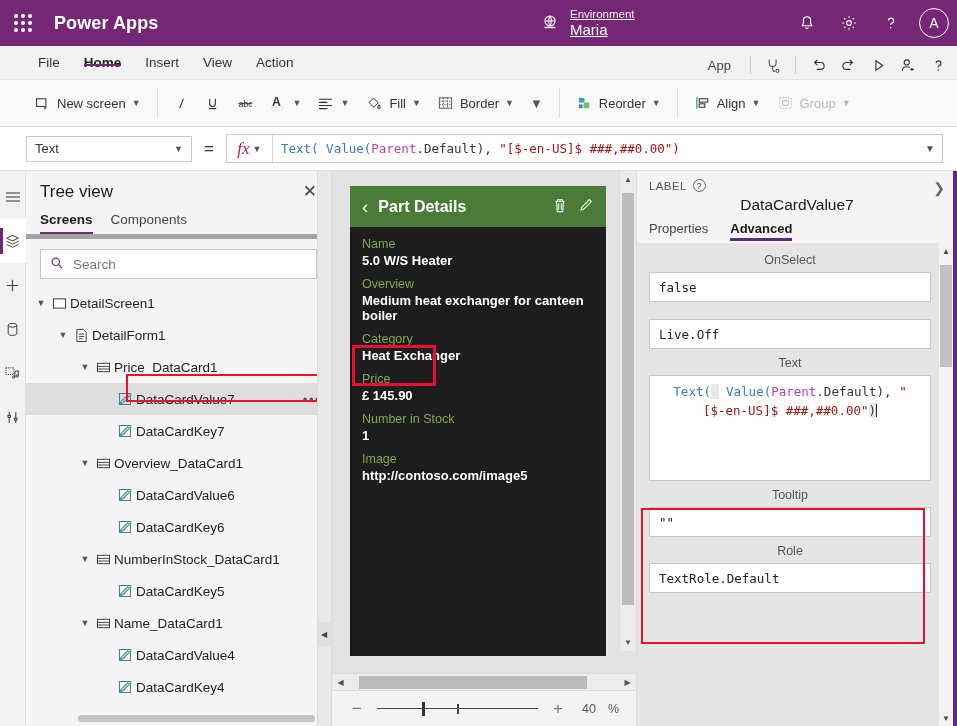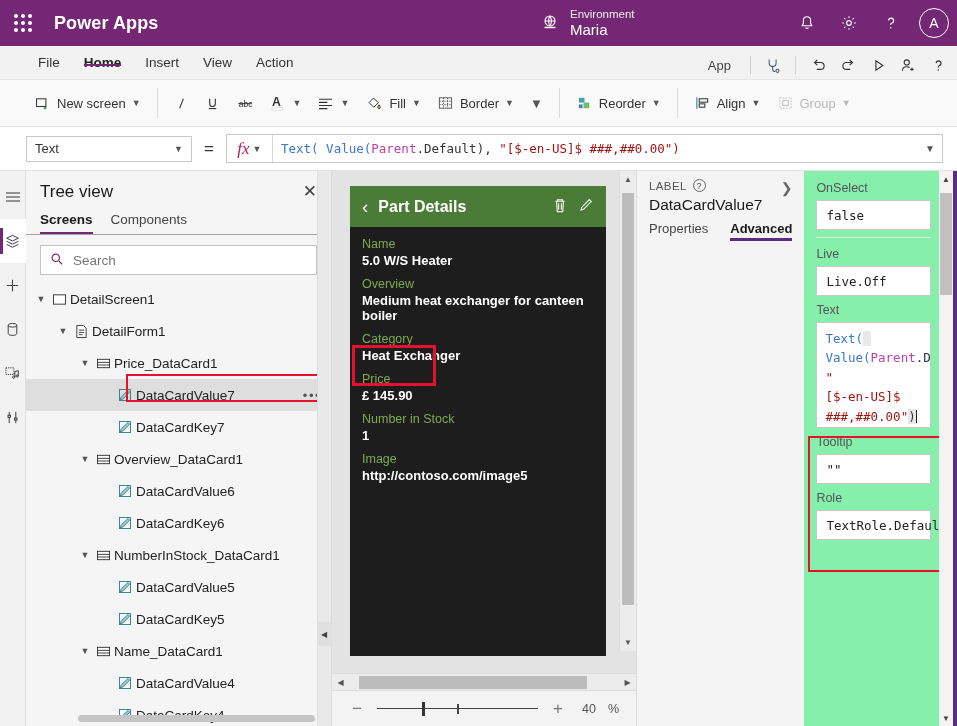--- a/index.html
+++ b/index.html
@@ -21,21 +21,21 @@
     height: 46px; background: #742774; color:#fff;
     display:flex; align-items:center; flex:0 0 46px;
     position:relative;
   }
   .waffle { width:46px; display:flex; align-items:center; justify-content:center; cursor:pointer; }
   .waffle-grid { display:grid; grid-template-columns:repeat(3,4px); grid-template-rows:repeat(3,4px); gap:3px; }
   .waffle-grid i { width:4px;height:4px;background:#fff;border-radius:50%; display:block;}
   .brand { font-size:18px; font-weight:bold; letter-spacing:0.1px; margin-left:8px; }
   .env-wrap { position:absolute; left:540px; top:0; height:46px; display:flex; align-items:center; gap:10px;}
   .env-icon svg { display:block; }
-  .env-text { line-height:1.15; }
+  .env-text { line-height:1.15;text-decoration:underline; }
   .env-label { font-size:11.5px; color:#eee; }
   .env-name { font-size:15px; color:#fff; }
   .top-right { position:absolute; right:8px; top:0; height:46px; display:flex; align-items:center; gap:6px;}
   .top-ico { width:36px;height:36px; display:flex;align-items:center;justify-content:center;cursor:pointer;border-radius:2px;}
   .avatar {
     width:30px;height:30px;border-radius:50%;border:1.4px solid #fff;
     display:flex;align-items:center;justify-content:center;font-size:14px;color:#fff;
     margin-left:4px; cursor:pointer;
   }
 
@@ -121,21 +121,21 @@
   }
 
   
   .treepane {
     width:306px; flex:0 0 306px; background:#f5f5f5; border-right:1px solid #dcdcdc;
     display:flex; flex-direction:column; position:relative; min-height:0;
   }
   .tree-head { display:flex; align-items:flex-end; justify-content:space-between; padding:10px 10px 6px 14px; }
   .tree-title { font-size:17px; color:#1a1a1a; }
   .tree-close { cursor:pointer; color:#444; font-size:17px; line-height:1; padding:2px 4px;}
-  .tree-tabs { display:flex; padding:0 14px; border-bottom:1px solid #a3a3a3; }
+  .tree-tabs { display:flex; padding:0 14px; border-bottom:5px solid #a3a3a3; }
   .tree-tab { padding:4px 0 7px; margin-right:18px; font-size:13.5px; color:#444; cursor:pointer; position:relative; }
   .tree-tab.active { font-weight:bold; color:#1a1a1a; }
   .tree-tab.active::after { content:""; position:absolute; left:0; right:0; bottom:0; height:2.5px; background:#742774; }
   .search-wrap { padding:10px 14px 6px; }
   .search-box {
     height:30px; border:1px solid #c4c4c4; background:#fff; display:flex; align-items:center;
     gap:7px; padding:0 9px;
   }
   .search-box input {
     border:0; outline:0; font-size:13.5px; color:#333; flex:1; background:transparent;
@@ -211,22 +211,22 @@
   .zb-minus, .zb-plus { font-size:17px; cursor:pointer; color:#777; width:16px; text-align:center;}
   .zb-track { width:161px; height:16px; position:relative; cursor:pointer; }
   .zb-line { position:absolute; left:0; right:0; top:7px; height:1.6px; background:#444; }
   .zb-tick { position:absolute; left:50%; top:3px; width:1.6px; height:10px; background:#444; }
   .zb-thumb { position:absolute; left:28%; top:1px; width:3px; height:14px; background:#333; }
   .zb-val { font-size:12.5px; color:#555; min-width:18px; text-align:right;}
   .zb-pct { font-size:12.5px; color:#555; }
 
   
   .proppane {
-    width:321px; flex:0 0 321px; background:#86efac; border-left:1px solid #dcdcdc;
-    display:flex; flex-direction:row; position:relative; min-height:0;
+    width:321px; flex:0 0 321px; background:#e5e5e5; border-left:1px solid #dcdcdc;
+    display:flex; flex-direction:column; position:relative; min-height:0;text-align:center;
   }
   .pp-head { background:#f4f4f4; padding:8px 12px 0; flex:0 0 auto; position:relative; }
   .pp-kind { display:flex; align-items:center; gap:6px; font-size:11.5px; color:#555; letter-spacing:.4px; }
   .pp-help {
     width:13px;height:13px;border:1.1px solid #666;border-radius:50%;
     display:inline-flex;align-items:center;justify-content:center;font-size:9px;color:#444;cursor:pointer;
   }
   .pp-name { font-size:15.5px; color:#1a1a1a; margin:4px 0 7px; }
   .pp-expand { position:absolute; right:12px; top:9px; font-size:14px; color:#666; cursor:pointer; }
   .pp-tabs { display:flex; gap:22px; }
@@ -621,30 +621,20 @@
           </div>
           <div class="tnode" style="padding-left: 52px;">
             <span class="caret">▼</span>
             <span class="tico">
               <svg width="15" height="13" viewBox="0 0 16 14" fill="#fff" stroke="#333" stroke-width="1">
                 <rect x="1.5" y="2.5" width="13" height="9"></rect>
                 <path d="M1.5 5.8h13M1.5 8.6h13"></path>
               </svg>
             </span>
             <span class="tlabel">NumberInStock_DataCard1</span>
-          </div>
-          <div class="tnode" style="padding-left: 74px;">
-            <span class="caret"></span>
-            <span class="tico">
-              <svg width="14" height="14" viewBox="0 0 15 15" fill="none" stroke="#2f7f87" stroke-width="1">
-                <rect x="1.6" y="1.6" width="11.8" height="11.8"></rect>
-                <path d="M10.6 2.6L3.2 10l-.7 2.6 2.6-.7 7.4-7.4z" fill="#9ecdd3" stroke="#2f7f87"></path>
-              </svg>
-            </span>
-            <span class="tlabel">DataCardValue5</span>
           </div>
           <div class="tnode" style="padding-left: 74px;">
             <span class="caret"></span>
             <span class="tico">
               <svg width="14" height="14" viewBox="0 0 15 15" fill="none" stroke="#2f7f87" stroke-width="1">
                 <rect x="1.6" y="1.6" width="11.8" height="11.8"></rect>
                 <path d="M10.6 2.6L3.2 10l-.7 2.6 2.6-.7 7.4-7.4z" fill="#9ecdd3" stroke="#2f7f87"></path>
               </svg>
             </span>
             <span class="tlabel">DataCardKey5</span>
@@ -783,21 +773,20 @@
         <div class="pp-scrollarea">
 
           <div class="pp-field">
             <div class="pp-flabel">OnSelect</div>
             <div class="pp-input">false</div>
           </div>
 
           <div class="pp-divider"></div>
 
           <div class="pp-field">
-            <div class="pp-flabel">Live</div>
             <div class="pp-input">Live.Off</div>
           </div>
 
           <div class="pp-field">
             <div class="pp-flabel">Text</div>
             <div class="pp-textarea"><span class="t-fn">Text(</span><span class="hl-box">&nbsp;</span><span class="t-par"> Value(</span><span class="t-obj">Parent</span><span class="t-plain">.Default), </span><span class="t-str">"</span><br><span class="t-str">[$-en-US]$ ###,##0.00"</span><span class="hl-box t-plain">)</span><span class="caretbar"></span></div>
           </div>
 
           <div class="pp-field">
             <div class="pp-flabel">Tooltip</div>

